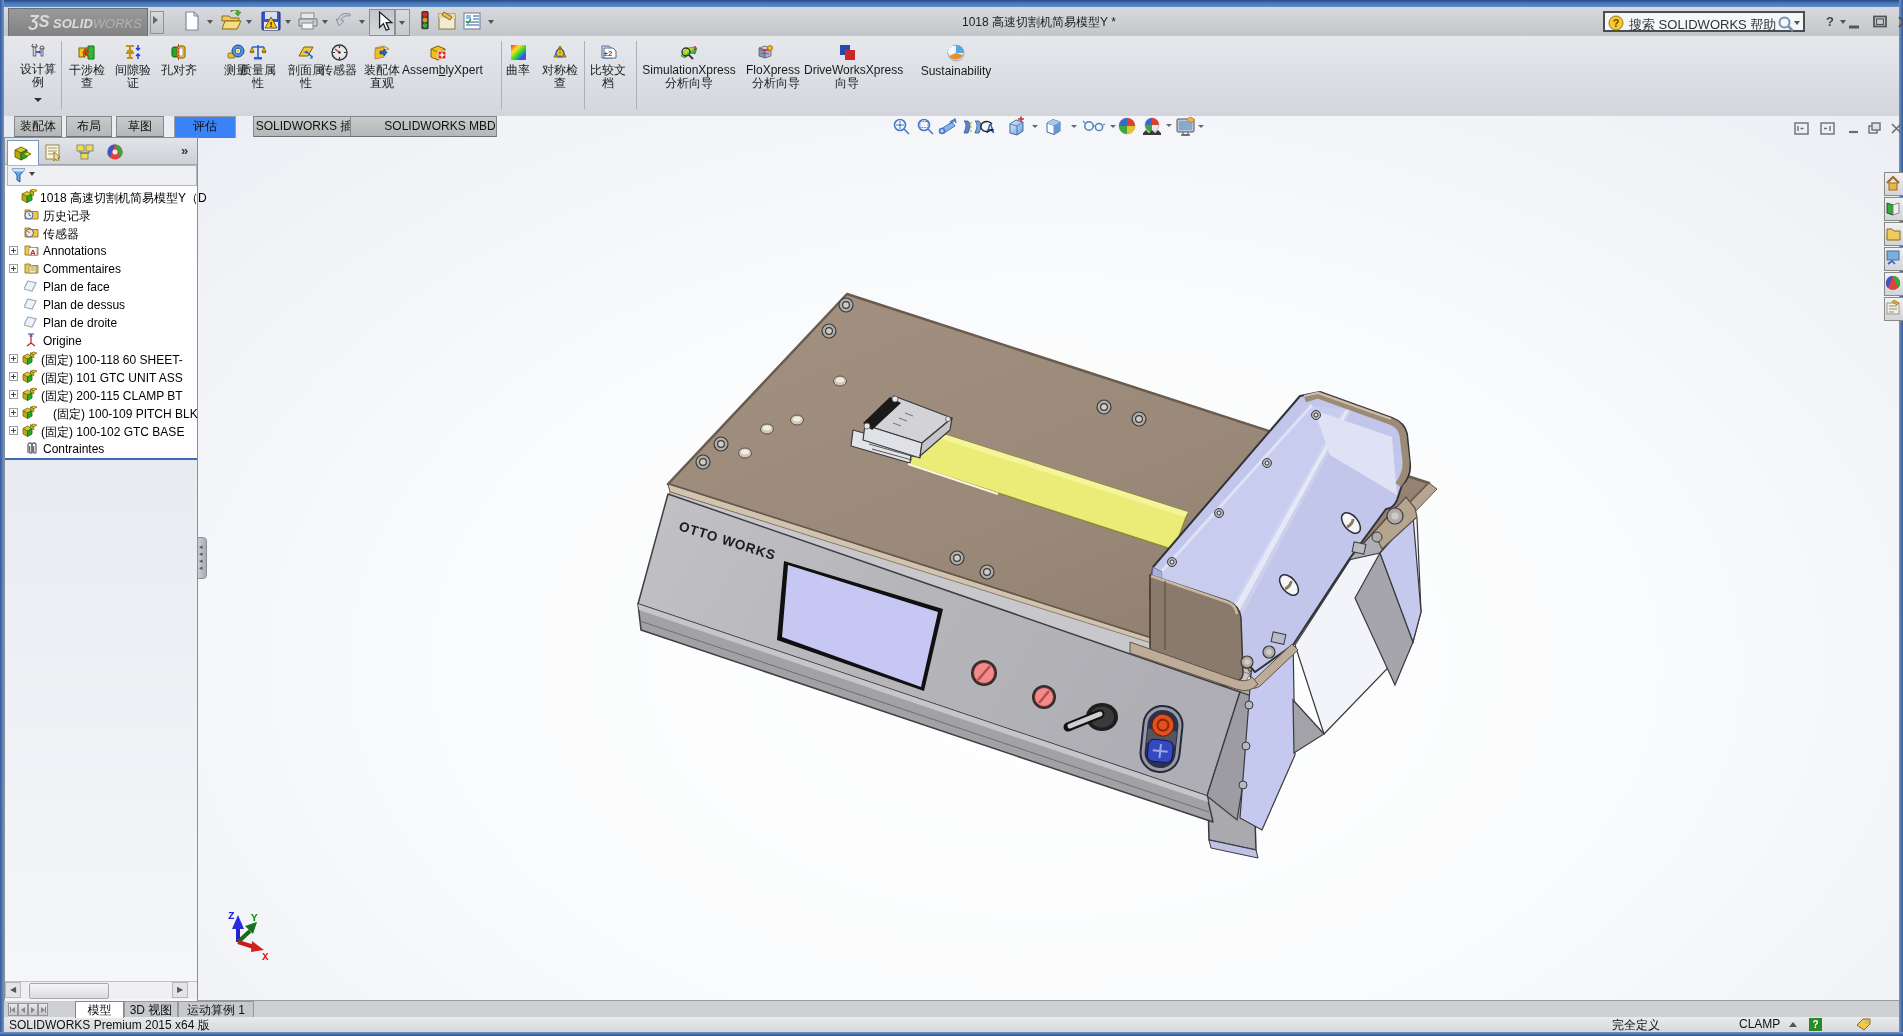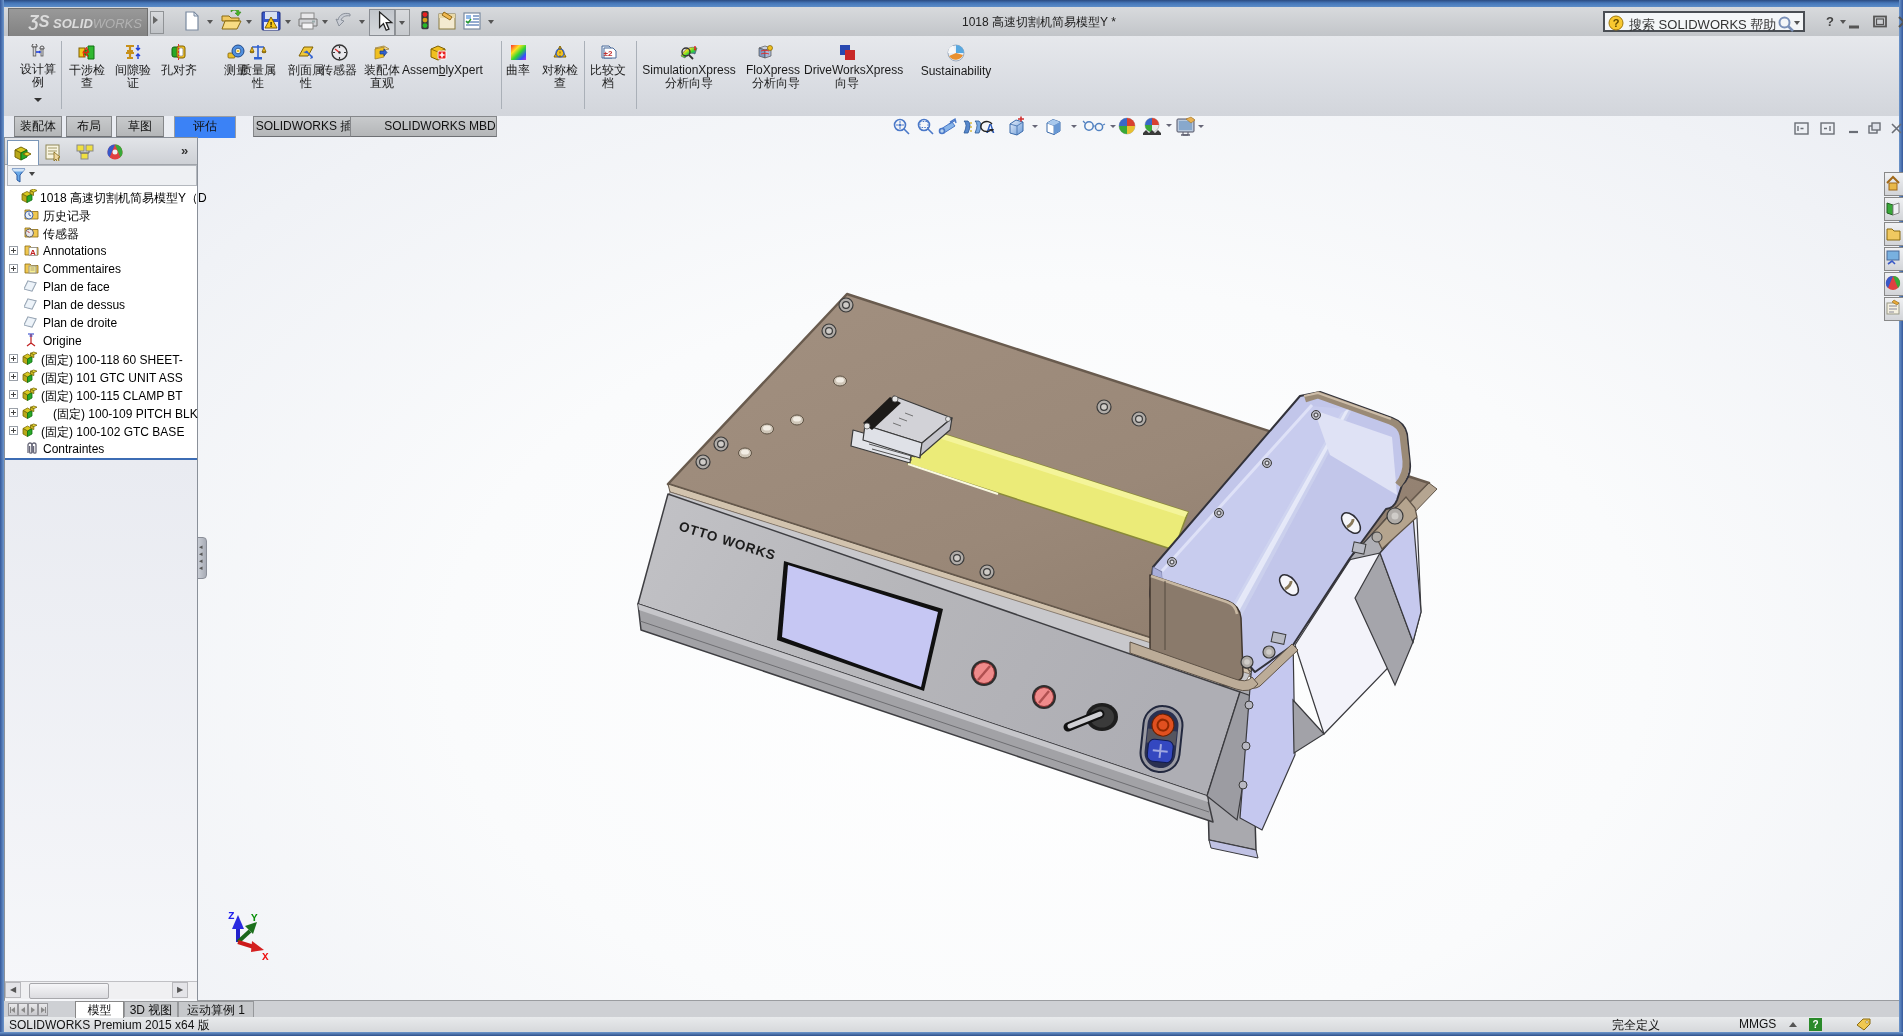--- a/index.html
+++ b/index.html
@@ -776,21 +776,21 @@
       </div>
     <div class="trow" style="top:200px;">
         <span class="plus"></span>
         <svg class="ti" style="left:17px;" width="16" height="15" viewBox="0 0 16 15">
           <path d="M1 5.5L5.5 3 10 5.5 5.5 8z" fill="#d8c820" stroke="#786808" stroke-width="0.8"></path>
           <path d="M1 5.5L5.5 8v5.5L1 11z" fill="#b8a818" stroke="#786808" stroke-width="0.8"></path>
           <path d="M10 5.5L5.5 8v5.5L10 11z" fill="#28a828" stroke="#107010" stroke-width="0.8"></path>
           <path d="M8.5 2.2L11.7 1l3.3 1.2-3.2 1.4z" fill="#e8d830" stroke="#786808" stroke-width="0.8"></path>
           <path d="M8.5 2.2l3.3 1.4v3L8.5 5.2z" fill="#c8b820" stroke="#786808" stroke-width="0.8"></path>
         </svg>
-        <span class="txt" style="left:36px;">(固定) 100-115 CLAMP BT</span>
+        <span class="txt" style="left:36px;">(固定) 200-115 CLAMP BT</span>
       </div>
     <div class="trow" style="top:218px;">
         <span class="plus"></span>
         <svg class="ti" style="left:17px;" width="16" height="15" viewBox="0 0 16 15">
           <path d="M1 5.5L5.5 3 10 5.5 5.5 8z" fill="#d8c820" stroke="#786808" stroke-width="0.8"></path>
           <path d="M1 5.5L5.5 8v5.5L1 11z" fill="#b8a818" stroke="#786808" stroke-width="0.8"></path>
           <path d="M10 5.5L5.5 8v5.5L10 11z" fill="#28a828" stroke="#107010" stroke-width="0.8"></path>
           <path d="M8.5 2.2L11.7 1l3.3 1.2-3.2 1.4z" fill="#e8d830" stroke="#786808" stroke-width="0.8"></path>
           <path d="M8.5 2.2l3.3 1.4v3L8.5 5.2z" fill="#c8b820" stroke="#786808" stroke-width="0.8"></path>
         </svg>
@@ -839,20 +839,20 @@
       <span class="bar" style="left:6px;"></span>
     </div>
   <div class="mtab" style="left:71px;width:47px;background:#fff;border:1px solid #888;border-bottom:none;z-index:2;">模型</div>
   <div class="mtab" style="left:120px;width:52px;background:#c6c8cb;border:1px solid #96989b;">3D 视图</div>
   <div class="mtab" style="left:174px;width:74px;background:#c6c8cb;border:1px solid #96989b;">运动算例 1</div>
 </div>
 
 <div id="statusbar">
   <span style="position:absolute;left:5px;top:0px;">SOLIDWORKS Premium 2015 x64 版</span>
   <span style="position:absolute;left:1608px;top:0px;">完全定义</span>
-  <span style="position:absolute;left:1735px;top:0px;">MMGS</span>
+  <span style="position:absolute;left:1735px;top:0px;">CLAMP</span>
   <span style="position:absolute;left:1785px;top:5px;width:0;height:0;border-left:4px solid transparent;border-right:4px solid transparent;border-bottom:5px solid #555;"></span>
   <span style="position:absolute;left:1805px;top:1px;width:13px;height:13px;background:#2a8a2a;color:#fff;font-size:10px;font-weight:bold;text-align:center;line-height:13px;">?</span>
   <svg style="position:absolute;left:1852px;top:1px;" width="15" height="13" viewBox="0 0 15 13">
       <path d="M1 7l6-6h7v5l-6 6z" fill="#f0c850" stroke="#8a6a10"></path>
       <circle cx="11" cy="4" r="1.3" fill="#fff" stroke="#8a6a10" stroke-width="0.6"></circle>
     </svg>
 </div>
 
 </body></html>

